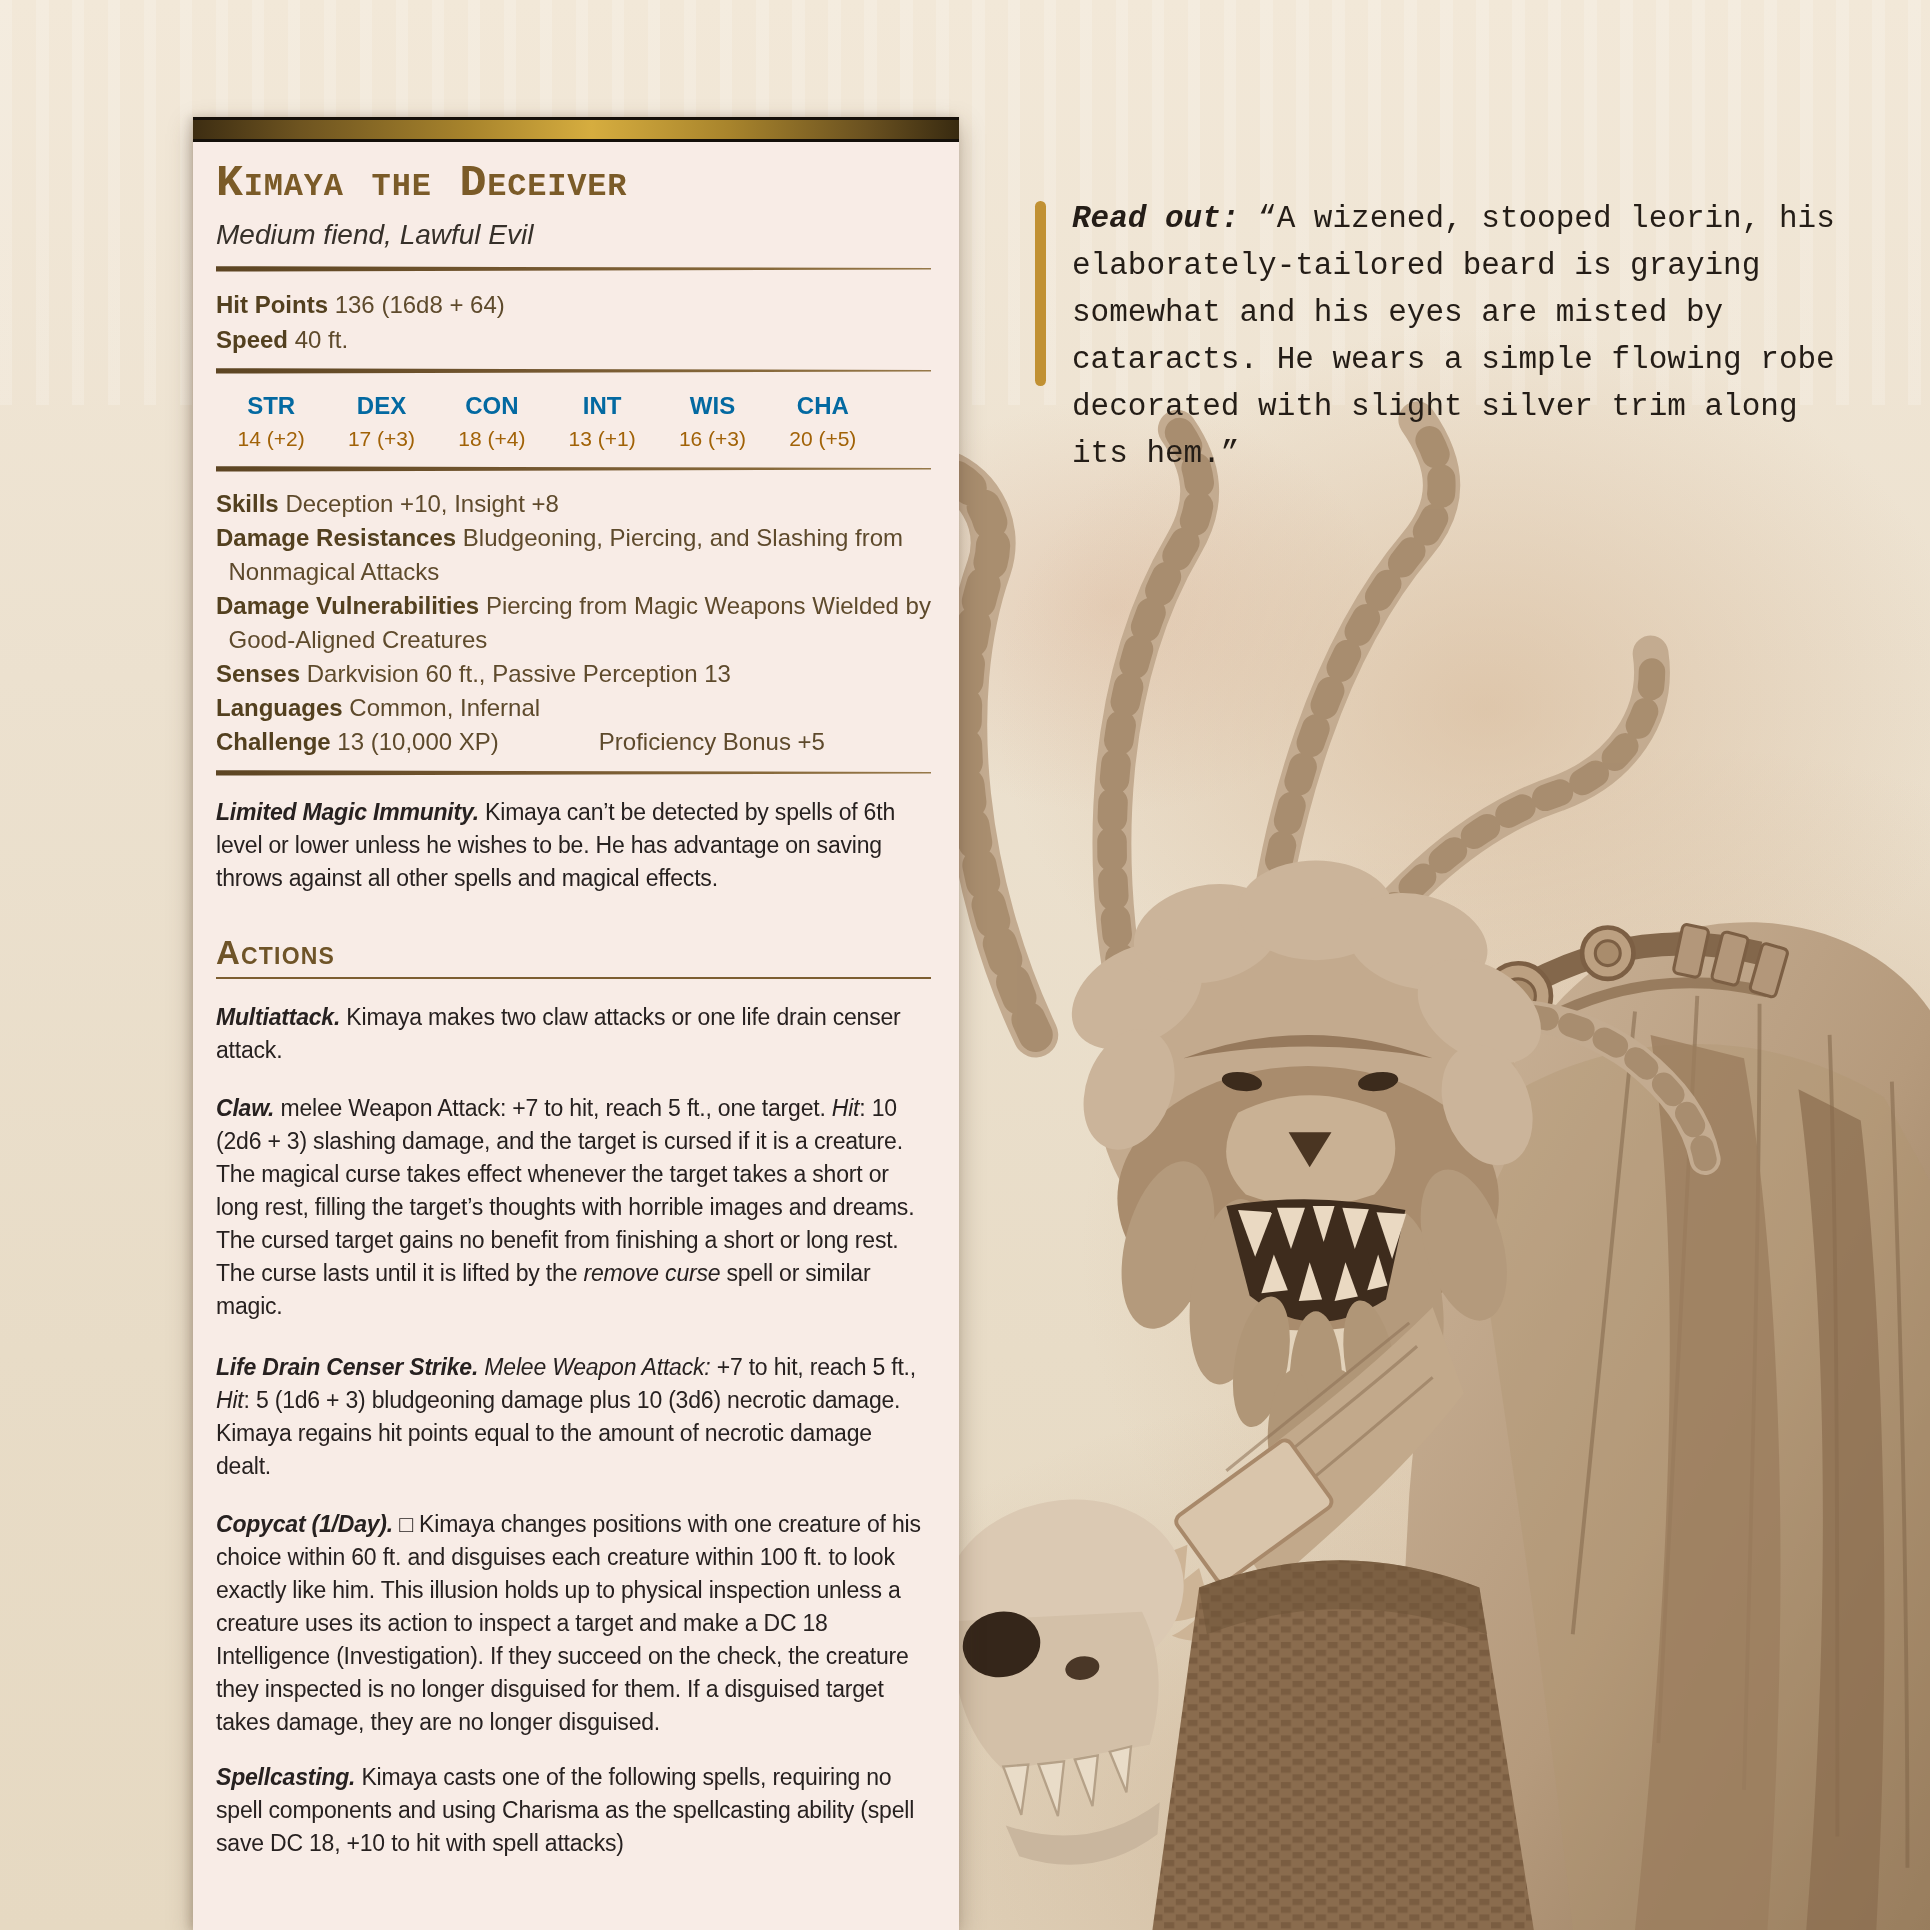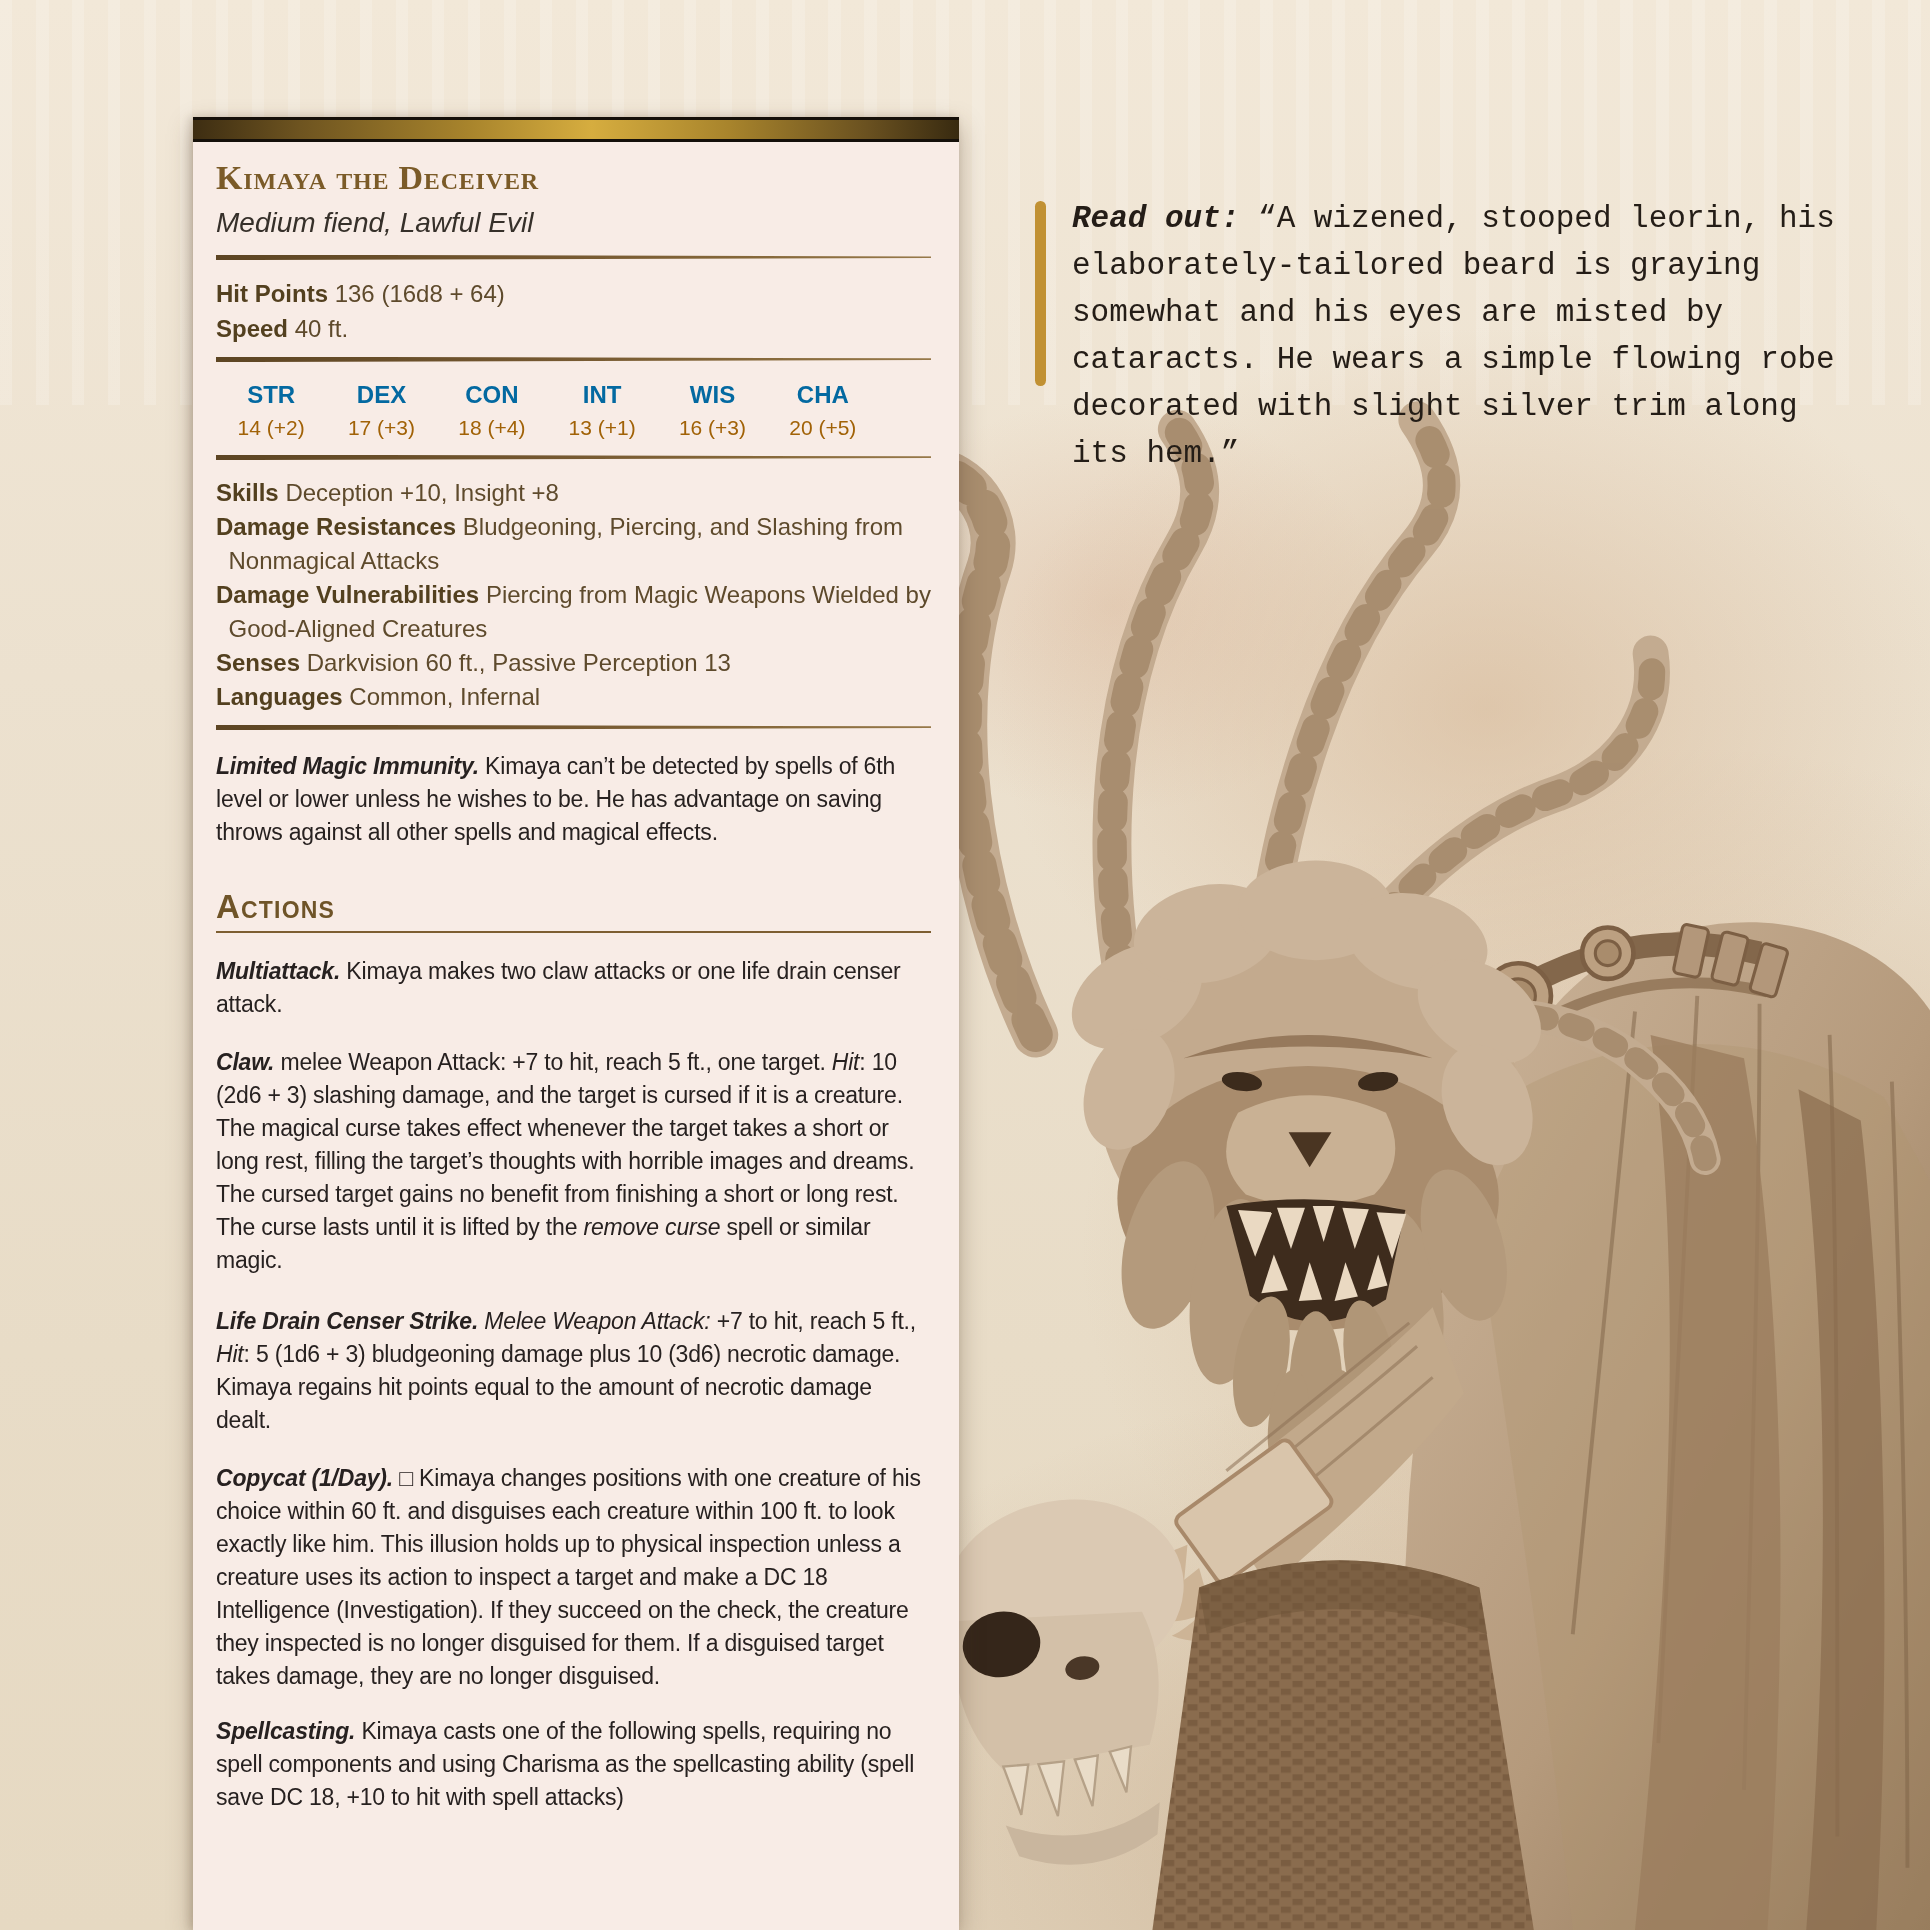--- a/index.html
+++ b/index.html
@@ -16,22 +16,22 @@
       radial-gradient(ellipse 700px 545px at 62% 28%,rgba(208,172,136,.50),rgba(208,172,136,0) 70%),
       radial-gradient(ellipse 856px 700px at 80% 60%,rgba(196,158,120,.45),rgba(196,158,120,0) 72%),
       radial-gradient(ellipse 389px 296px at 30% 22%,rgba(214,170,140,.35),rgba(214,170,140,0) 70%),
       radial-gradient(ellipse 1012px 623px at 60% 95%,rgba(170,132,96,.40),rgba(170,132,96,0) 75%);}
   
   .statblock{position:absolute;left:193px;top:117px;width:766px;height:1813px;
     background:#f8ece6;box-shadow:0 7.8px 23px rgba(80,58,36,.35),-3.1px 0 7.8px rgba(80,58,36,.18);}
   .topbar{height:18.7px;border-top:3.9px solid #15100a;border-bottom:3.9px solid #15100a;
     background:linear-gradient(90deg,#3d2d12 0%,#6e5420 14%,#a8842c 36%,#d6ad3f 52%,#a8842c 70%,#6a5120 88%,#382a10 100%);}
   .inner{padding:18.7px 28px 0 23px;}
-  .sb-title{margin:0 0 11px 0;font-family:Liberation Serif, serif;font-weight:700;
-    font-variant:small-caps;font-size:34px;line-height:1.05;color:#7b5b28;letter-spacing:0.8px;}
+  .sb-title{margin:0 0 11px 0;font-family:Liberation Mono, monospace;font-weight:700;
+    font-variant:small-caps;font-size:45px;line-height:1.05;color:#7b5b28;letter-spacing:0.8px;}
   .sb-subtitle{font-style:italic;font-size:28px;color:#36302a;margin:0 0 15.6px 0;}
   .divider{width:100%;height:5.4px;margin:11px 0 15.6px 0;
     background:linear-gradient(90deg,#5d4523,#745730 45%,#86683a 75%,#97794a 100%);
     clip-path:polygon(0 0,100% 32%,100% 62%,0 100%);}
   .attr{margin:0;font-size:24px;line-height:35px;color:#5e4a2c;}
   .attr b,.det b{color:#53401f;font-weight:700;}
   .abilities{display:flex;width:662px;margin:4.7px 0 1.6px 0;text-align:center;}
   .ab-cell{flex:1;}
   .ab-name{font-weight:700;font-size:24px;line-height:33px;color:#0369a1;}
   .ab-score{font-size:21px;line-height:33px;color:#a16207;}
@@ -244,20 +244,21 @@
             <div class="ab-score">20 (+5)</div>
           </div>
         </div>
       <div class="divider"></div>
       <div>
           <p class="det"><b>Skills </b><span>Deception +10, Insight +8</span></p>
           <p class="det"><b>Damage Resistances </b><span>Bludgeoning, Piercing, and Slashing from Nonmagical Attacks</span></p>
           <p class="det"><b>Damage Vulnerabilities </b><span>Piercing from Magic Weapons Wielded by Good-Aligned Creatures</span></p>
           <p class="det"><b>Senses </b><span>Darkvision 60 ft., Passive Perception 13</span></p>
           <p class="det"><b>Languages </b><span>Common, Infernal</span></p>
+          <p class="det challenge-row"><b>Challenge </b><span>13 (10,000 XP)</span><span class="pb">Proficiency Bonus +5</span></p>
         </div>
       <div class="divider"></div>
       <div>
           <p class="para"><span class="b i">Limited Magic Immunity. </span><span>Kimaya can’t be detected by spells of 6th level or lower unless he wishes to be. He has advantage on saving throws against all other spells and magical effects.</span></p>
         </div>
       <h2 class="actions-h">Actions</h2>
       <div>
           <p class="para mt28"><span class="b i">Multiattack. </span><span>Kimaya makes two claw attacks or one life drain censer attack.</span></p>
           <p class="para mt32"><span class="b i">Claw. </span><span>melee Weapon Attack: +7 to hit, reach 5 ft., one target. </span><span class="i">Hit</span><span>: 10 (2d6 + 3) slashing damage, and the target is cursed if it is a creature. The magical curse takes effect whenever the target takes a short or long rest, filling the target’s thoughts with horrible images and dreams. The cursed target gains no benefit from finishing a short or long rest. The curse lasts until it is lifted by the </span><span class="i">remove curse</span><span> spell or similar magic.</span></p>
           <p class="para mt36"><span class="b i">Life Drain Censer Strike. </span><span class="i">Melee Weapon Attack:</span><span> +7 to hit, reach 5 ft., </span><span class="i">Hit</span><span>: 5 (1d6 + 3) bludgeoning damage plus 10 (3d6) necrotic damage. Kimaya regains hit points equal to the amount of necrotic damage dealt.</span></p>

